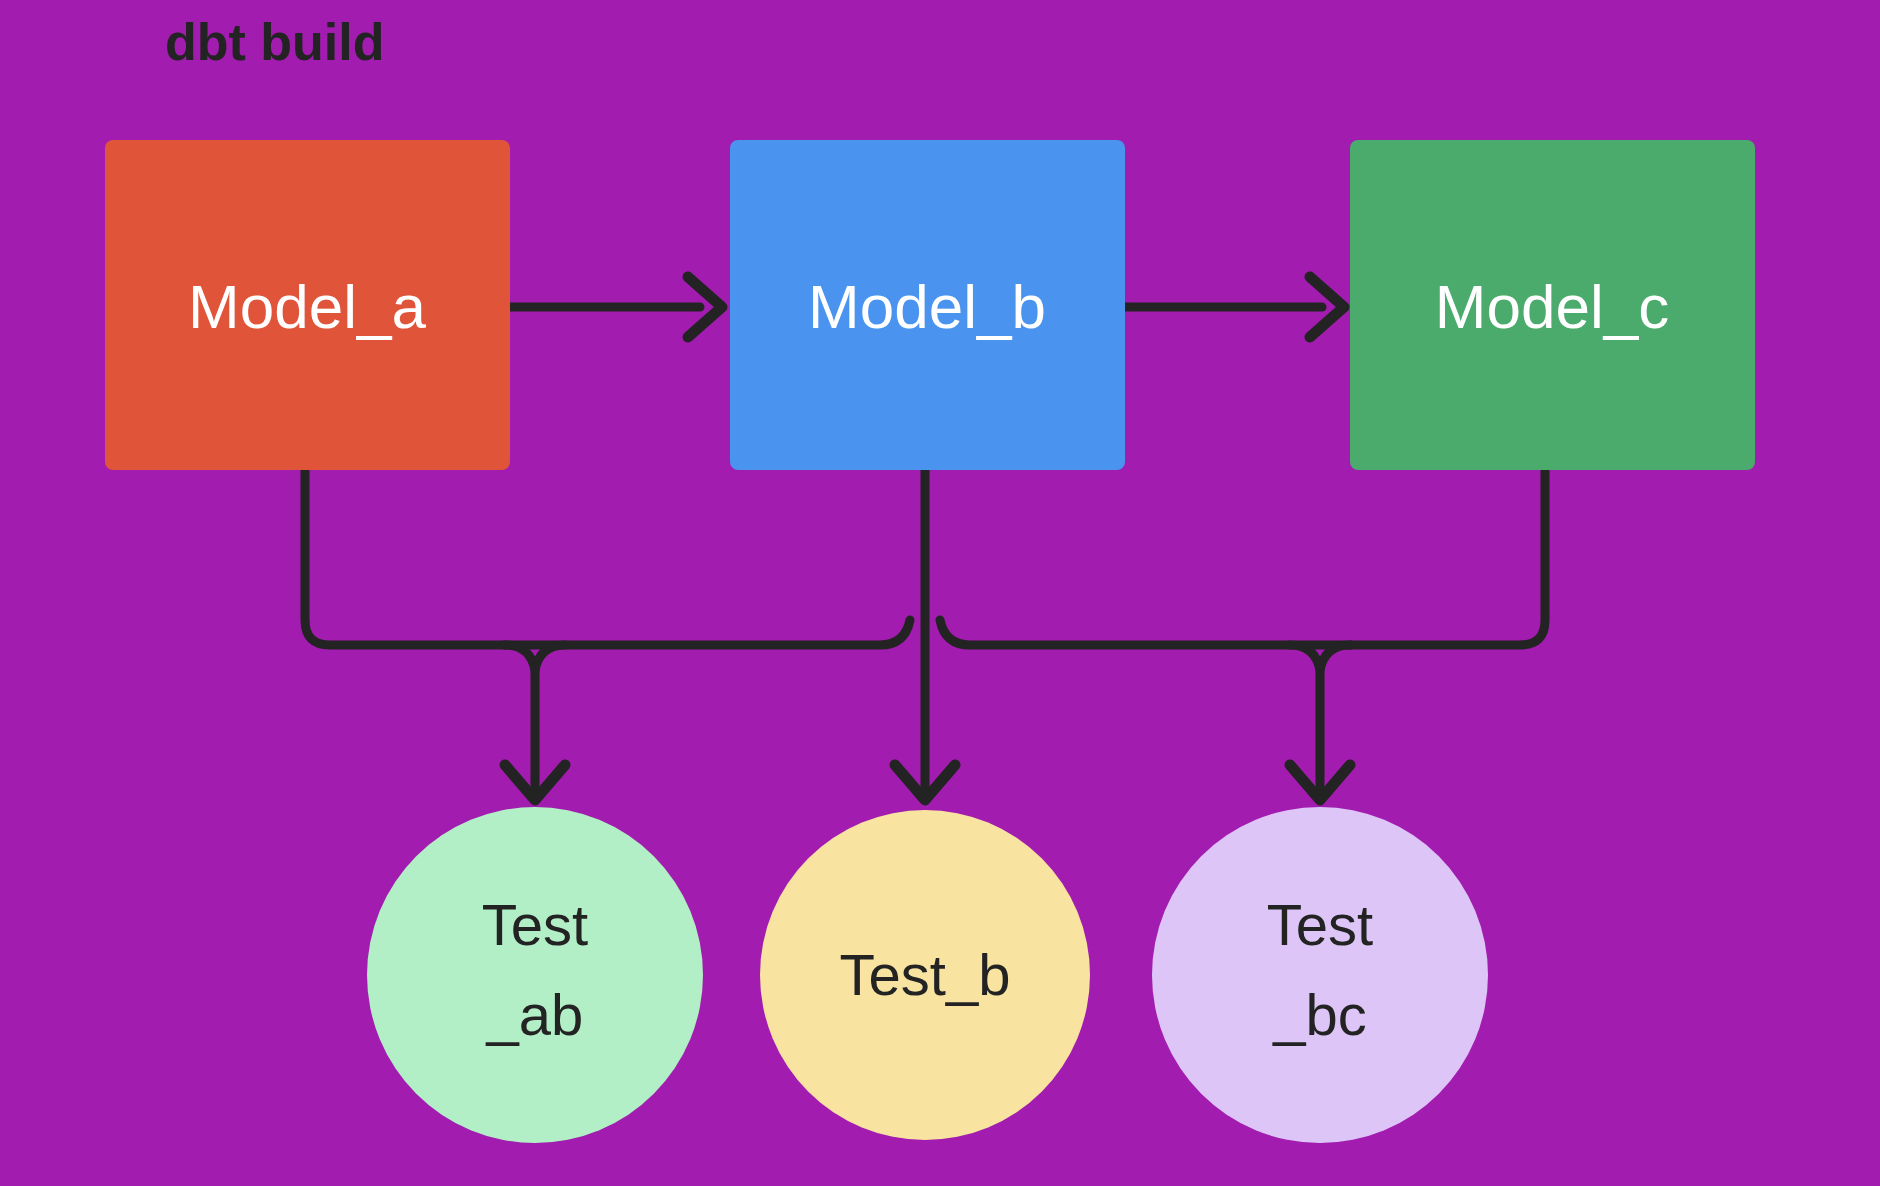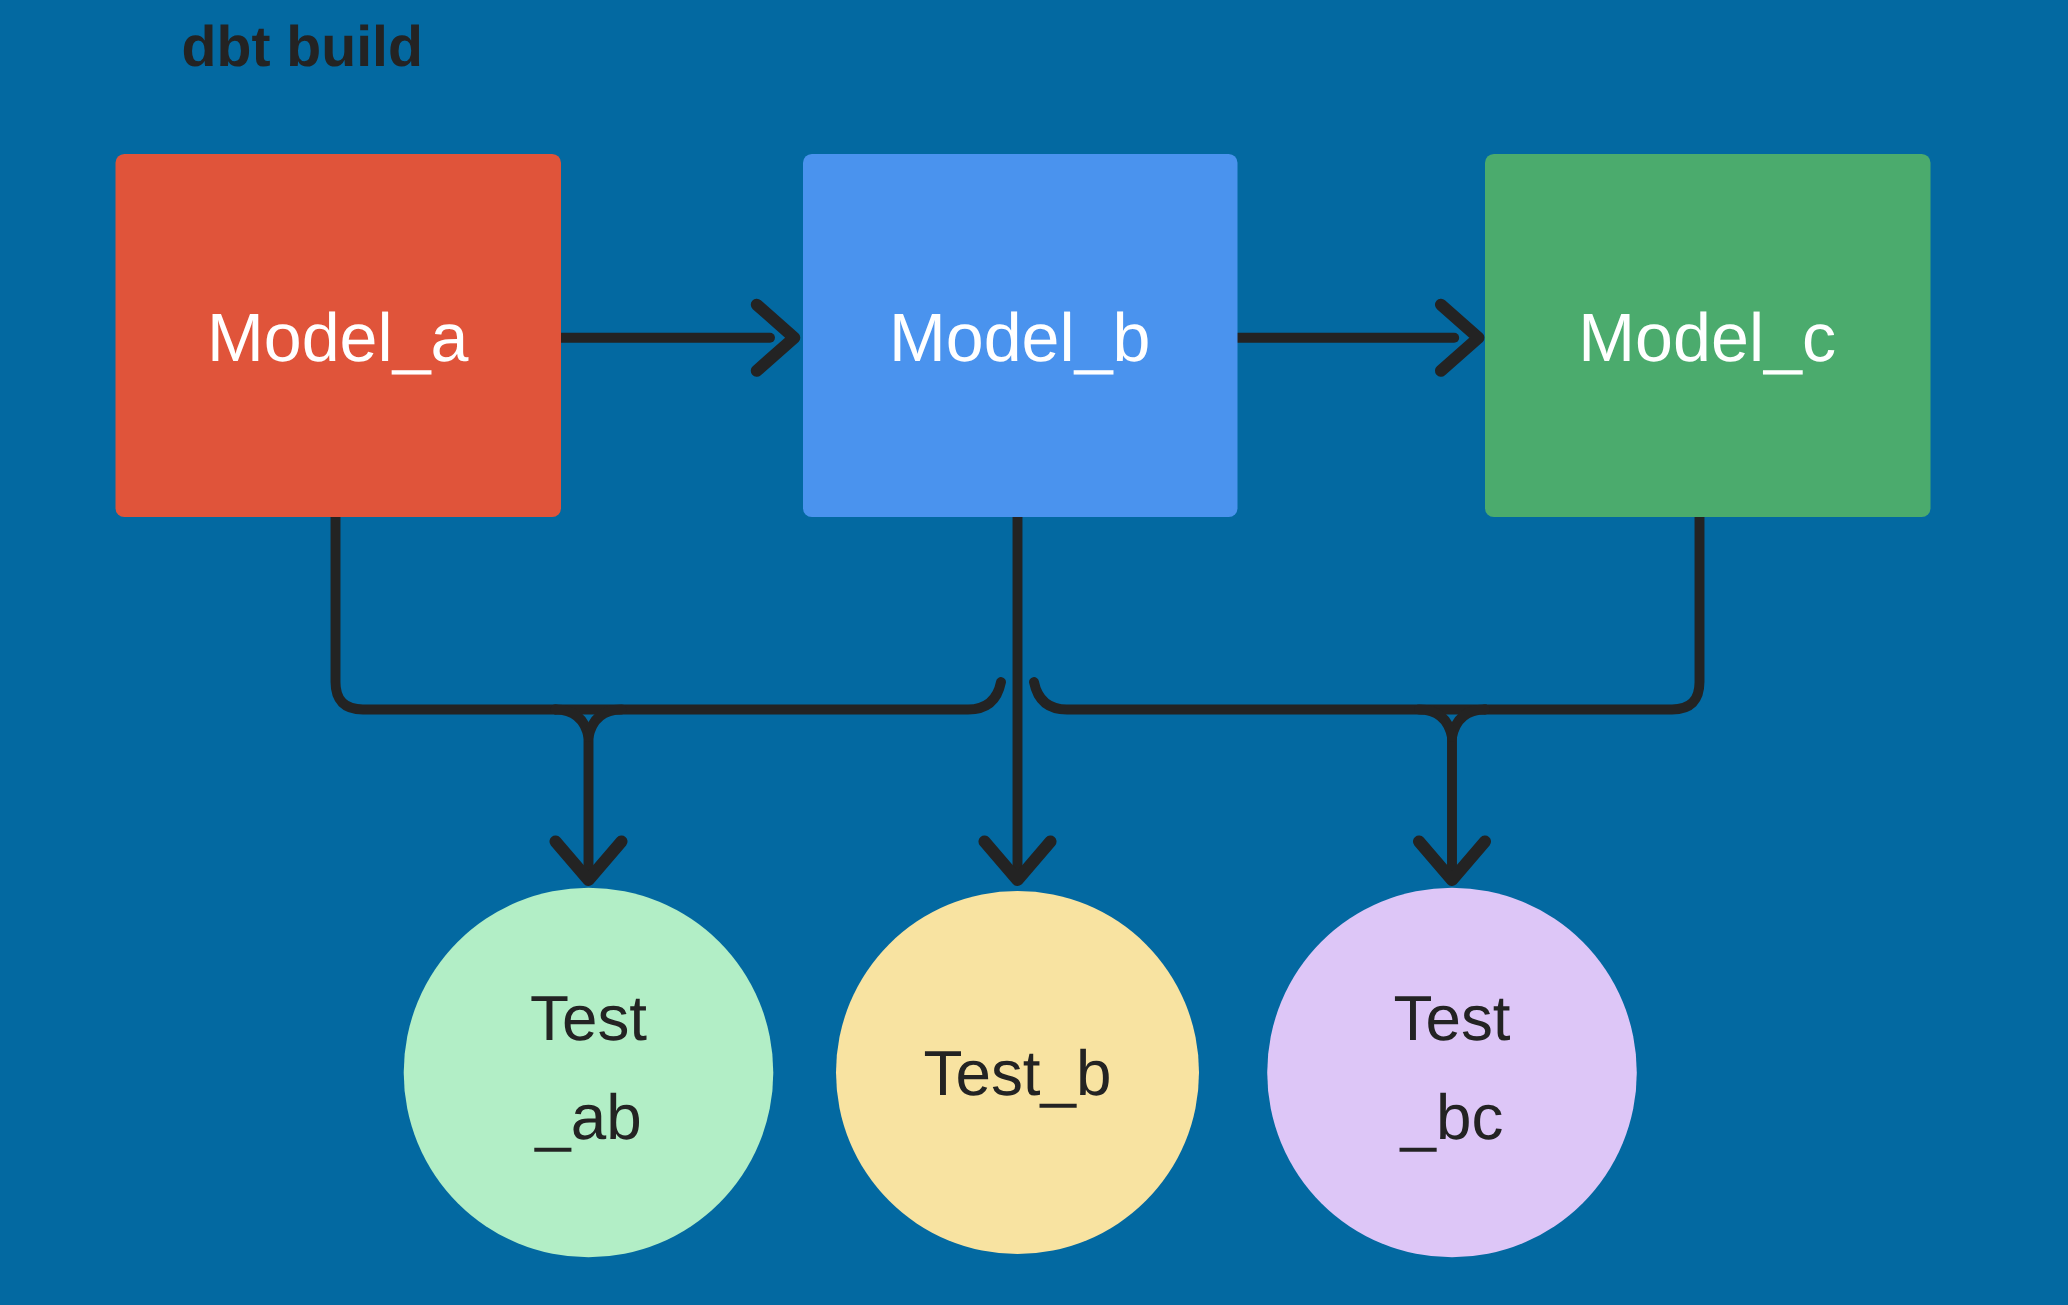--- a/index.html
+++ b/index.html
@@ -10,21 +10,21 @@
   body {
     width: 1880px;
     height: 1186px;
     overflow: hidden;
     font-family: "Liberation Sans", sans-serif;
   }
   #canvas {
     position: relative;
     width: 1880px;
     height: 1186px;
-    background: #0369a1;
+    background: #a21caf;
   }
   #diagram-svg {
     position: absolute;
     top: 0;
     left: 0;
     width: 1880px;
     height: 1186px;
   }
   .node-box-label {
     font-family: "Liberation Sans", sans-serif;

